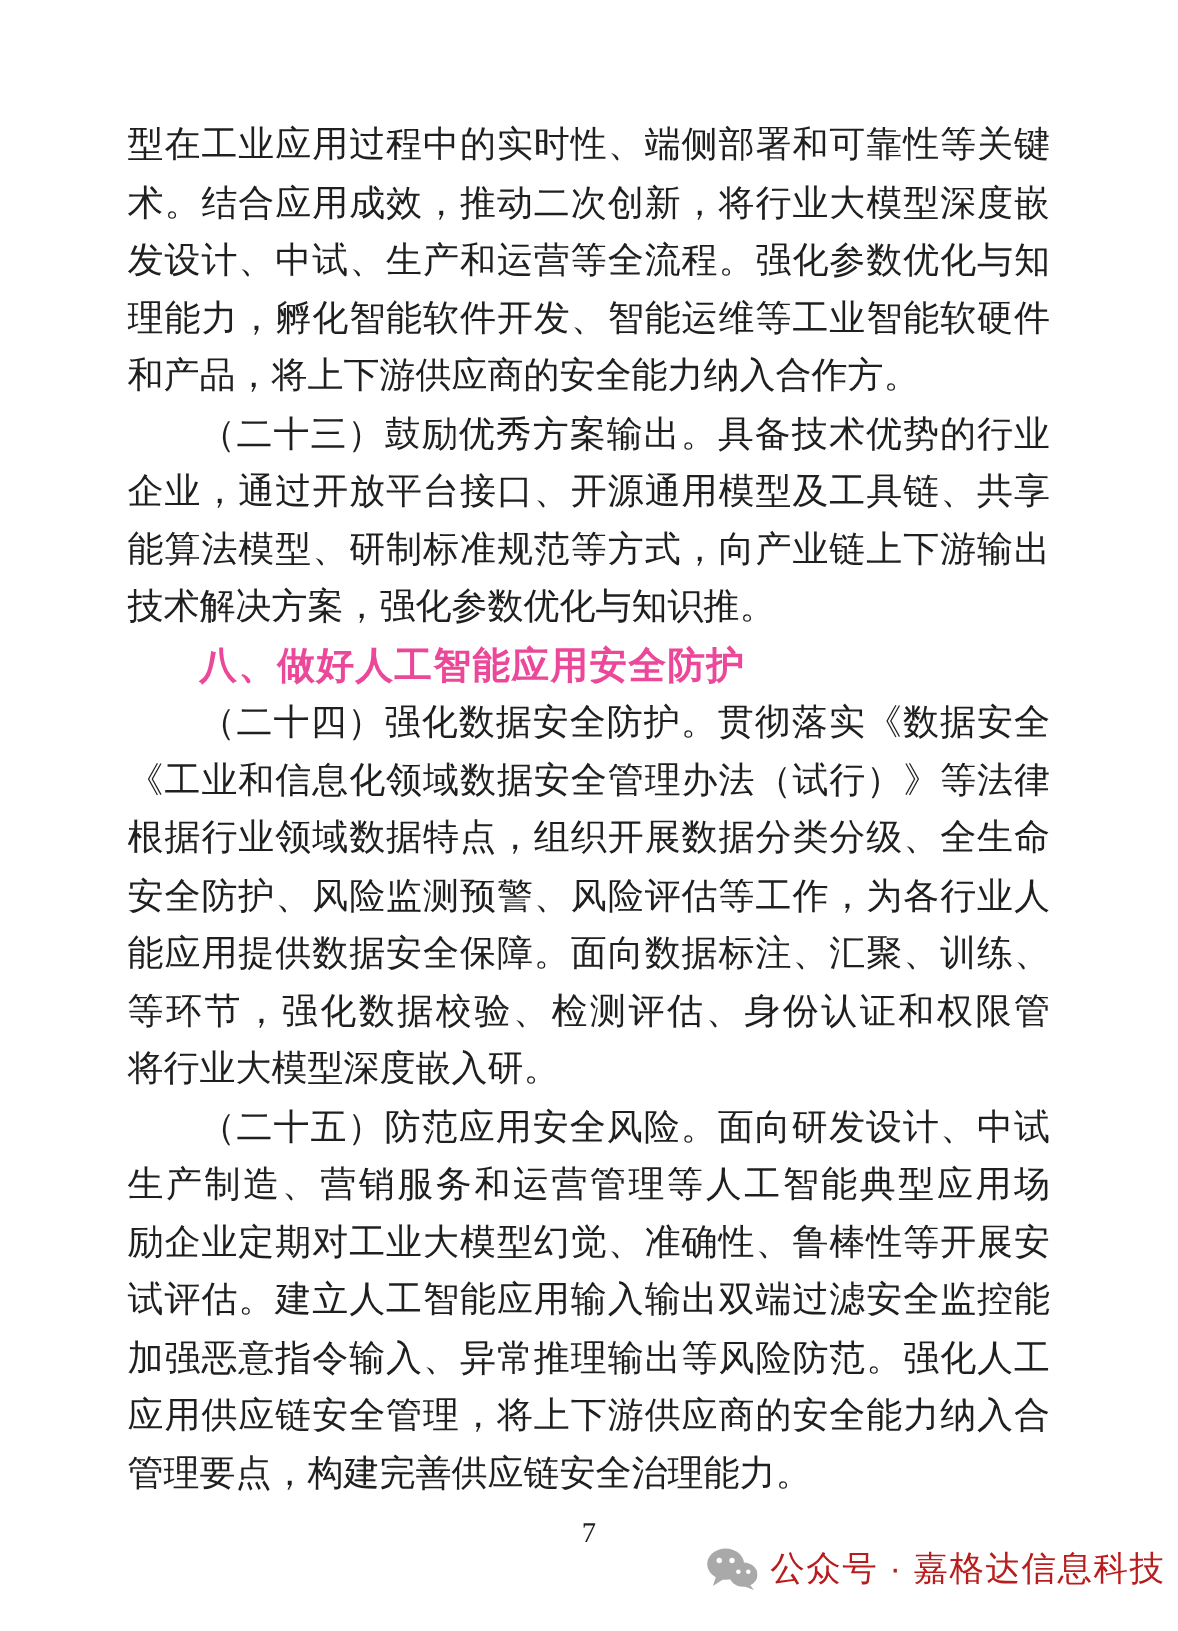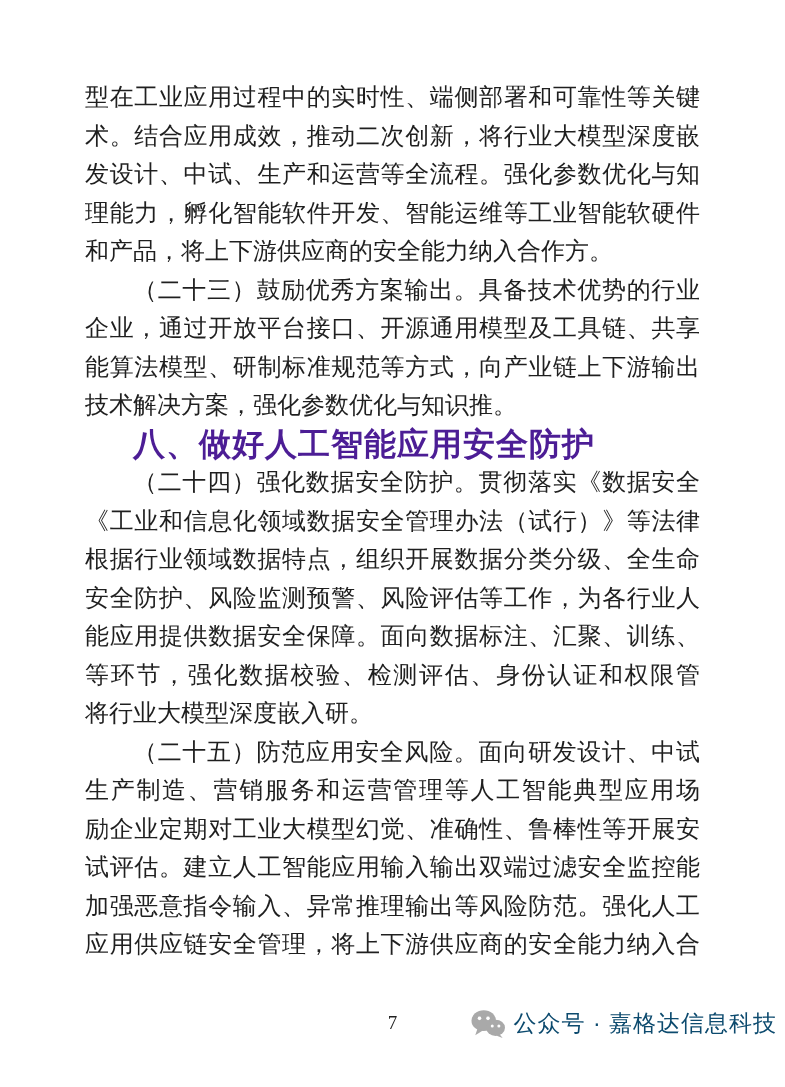--- a/index.html
+++ b/index.html
@@ -31,42 +31,42 @@
   }
   .line.j {
     text-align-last: justify;
   }
   .line.ind {
     text-indent: 48px;
   }
   .line.hd {
     font-family: "Liberation Sans", sans-serif;
     font-weight: bold;
-    font-size: 32px;
-    color: #4c1d95;
+    font-size: 25px;
+    color: #ec4899;
     letter-spacing: 1px;
   }
   .page-number {
     position: absolute;
     top: 1012px;
     left: 0;
     width: 785px;
     text-align: center;
     font-family: "Liberation Serif", serif;
     font-size: 19px;
     color: #1f1f1f;
   }
   .watermark {
     position: absolute;
-    top: 1008px;
+    top: 1030px;
     right: 8px;
     display: flex;
     align-items: center;
     gap: 9px;
-    color: #0c4a6e;
+    color: #b91c1c;
     font-family: "Liberation Sans", sans-serif;
     font-size: 23px;
     letter-spacing: 1px;
     user-select: none;
   }
   .wm-icon {
     width: 34px;
     height: 30px;
     flex: 0 0 auto;
   }
@@ -105,20 +105,21 @@
     <div class="line">将行业大模型深度嵌入研。</div>
   </div>
 
   <div>
     <div class="line j ind">（二十五）防范应用安全风险。面向研发设计、中试验证、</div>
     <div class="line j">生产制造、营销服务和运营管理等人工智能典型应用场景，鼓</div>
     <div class="line j">励企业定期对工业大模型幻觉、准确性、鲁棒性等开展安全测</div>
     <div class="line j">试评估。建立人工智能应用输入输出双端过滤安全监控能力，</div>
     <div class="line j">加强恶意指令输入、异常推理输出等风险防范。强化人工智能</div>
     <div class="line j">应用供应链安全管理，将上下游供应商的安全能力纳入合作方</div>
+    <div class="line">管理要点，构建完善供应链安全治理能力。</div>
   </div>
 
 </div>
 
 <div class="page-number">7</div>
 
 <div class="watermark">
   <svg class="wm-icon" viewBox="0 0 36 30" xmlns="http://www.w3.org/2000/svg">
     <ellipse cx="13.5" cy="11.5" rx="13" ry="11" fill="#a9a9a9"></ellipse>
     <polygon points="7,19.5 4.5,27 13,21.5" fill="#a9a9a9"></polygon>

